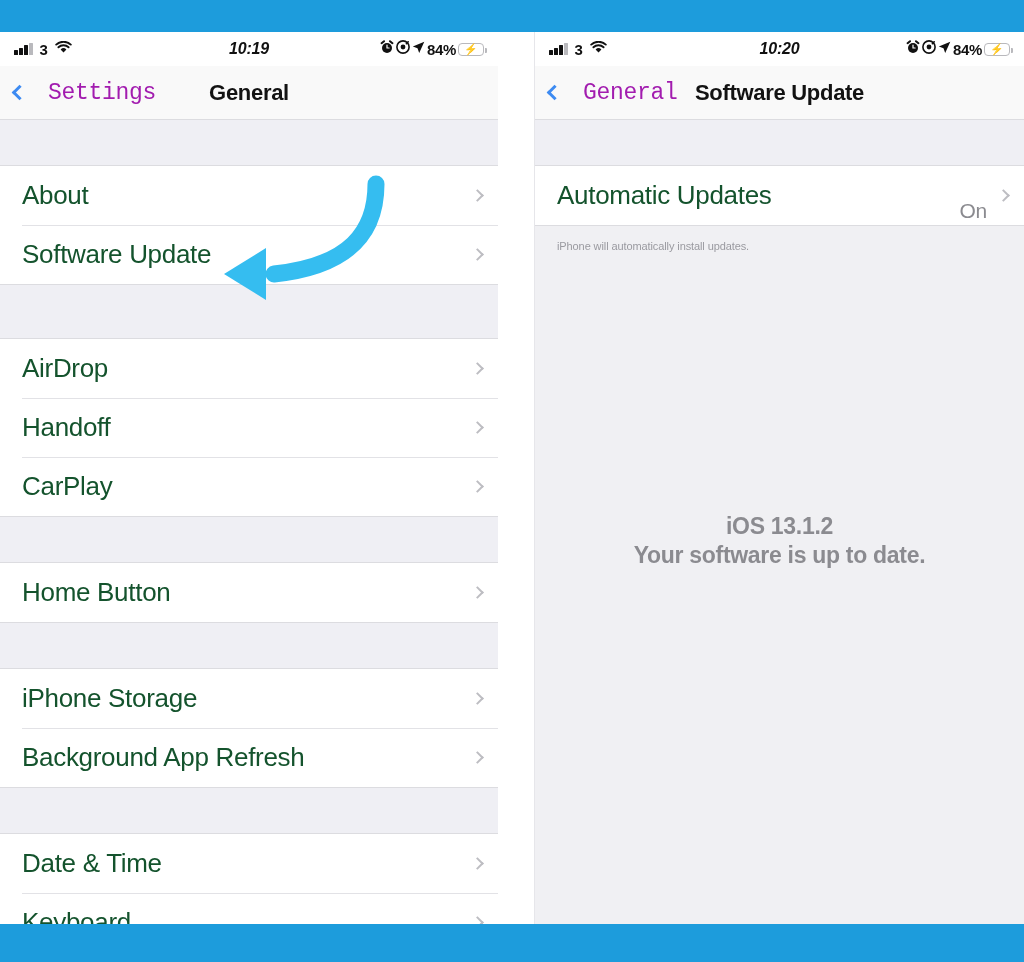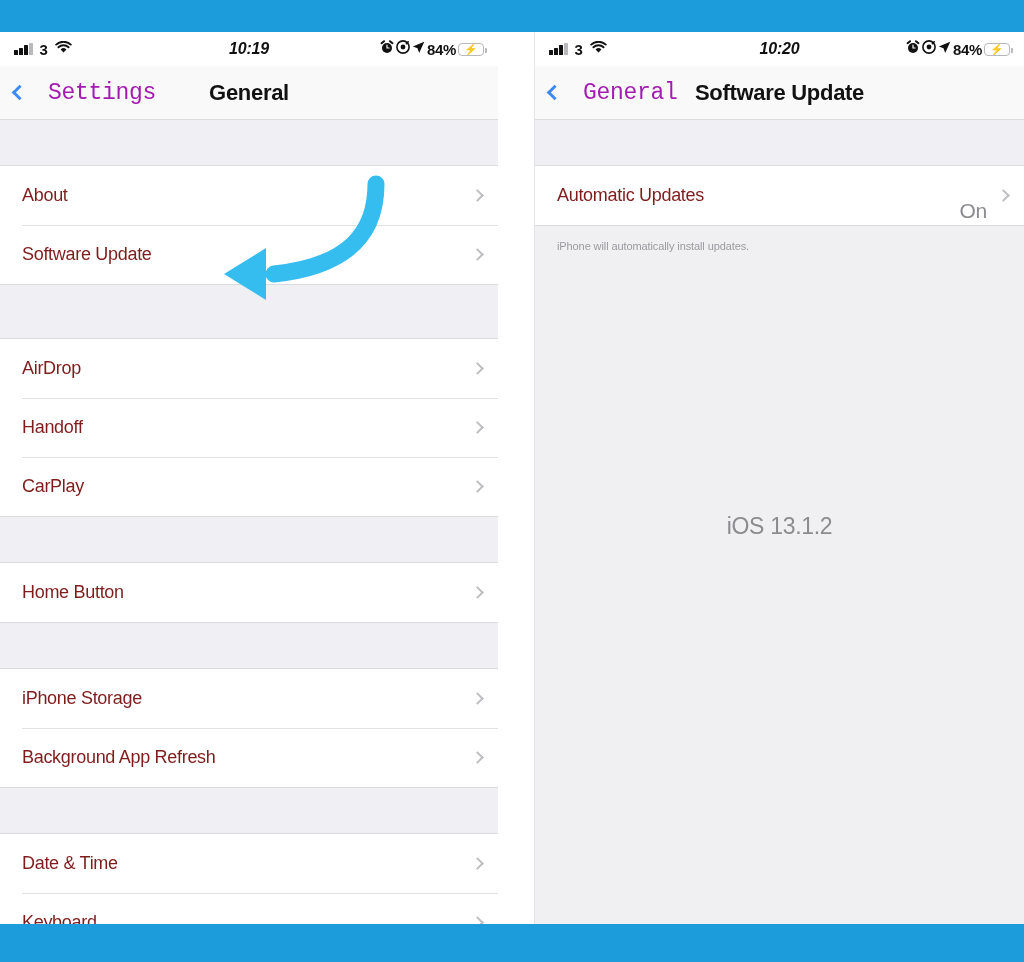--- a/index.html
+++ b/index.html
@@ -92,38 +92,38 @@
   .gap{ background:#efeff4; }
   .group{ background:#ffffff; border-top:1px solid #dcdce0; border-bottom:1px solid #dcdce0; }
   .row{
     position:relative; display:flex; align-items:center;
     height:59px; background:#ffffff; padding:0 16px 0 22px; cursor:pointer;
   }
   .row + .row::before{
     content:""; position:absolute; left:22px; right:0; top:0;
     height:1px; background:#e2e2e6;
   }
-  .row .label{ font-size:18px; color:#7f1d1d; letter-spacing:-0.3px; }
+  .row .label{ font-size:26px; color:#14532d; letter-spacing:-0.3px; }
   .row .right{ margin-left:auto; display:flex; align-items:center; gap:12px; }
   .row .value{ font-size:21px; color:#8b8b90; letter-spacing:-0.3px;margin-top:30px; }
   .chev-r{
     display:inline-block; width:9px; height:9px;
     border-top:2.4px solid #bdbdc2; border-right:2.4px solid #bdbdc2;
     transform:rotate(45deg);
   }
   .footnote{
     padding:14px 22px 0 22px; font-size:11px; color:#9a9aa0;
     letter-spacing:-0.1px;
   }
 
   
   .center-status{
     position:absolute; left:0; right:0; top:392px;
     text-align:center; color:#8b8b90;
-    font-size:23px; line-height:1.28; letter-spacing:-0.3px;
+    font-size:23px; line-height:1.28; letter-spacing:-0.3px;font-weight:bold;
   }
 
   
   #arrow{ position:absolute; left:200px; top:138px; width:200px; height:140px; pointer-events:none; }
 </style>
 </head>
 <body>
 
 <div id="frame">
   <div id="sheet">
@@ -341,18 +341,19 @@
               <span class="value">On</span>
               <span class="chev-r"></span>
             </span>
           </div>
         </div>
 
         <div class="footnote">iPhone will automatically install updates.</div>
 
         <div class="center-status">
           <div>iOS 13.1.2</div>
+          <div>Your software is up to date.</div>
         </div>
       </div>
     </div>
 
   </div>
 </div>
 
 </body></html>

